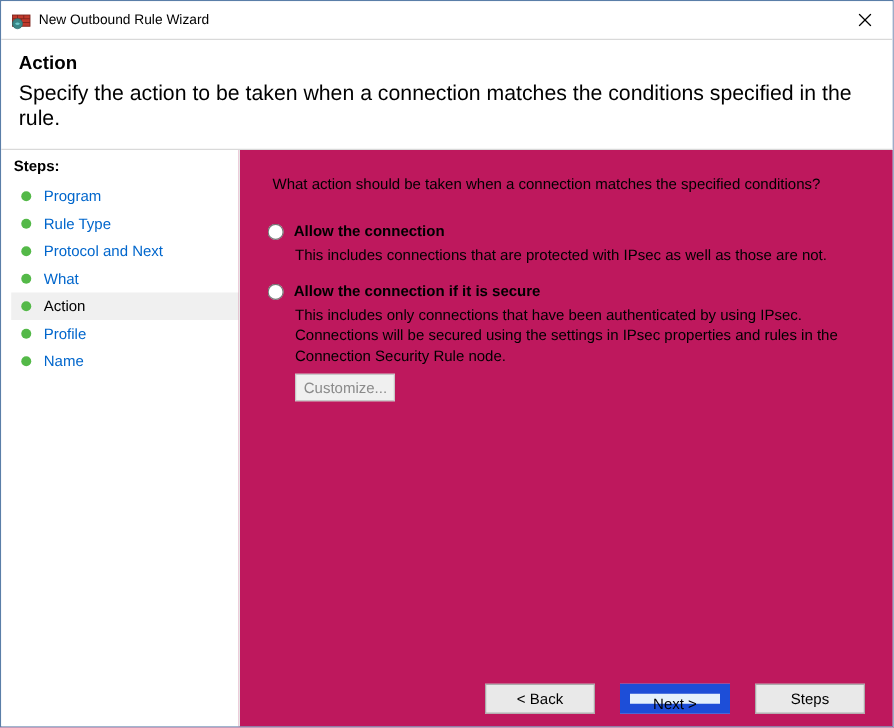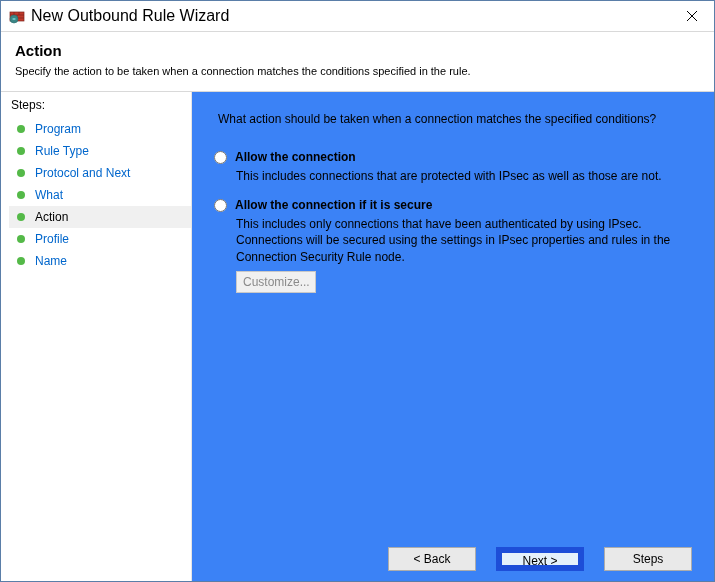--- a/index.html
+++ b/index.html
@@ -27,21 +27,21 @@
     padding: 0 0 0 8px;
     border-bottom: 1px solid #d9d9d9;
     background: #fff;
   }
   .titlebar .app-icon {
     margin-right: 6px;
     display: inline-flex;
   }
   .titlebar .title-text {
     flex: 1;
-    font-size: 16px;
+    font-size: 11px;
     color: #000;
   }
   .titlebar .close-btn {
     width: 45px;
     height: 30px;
     display: flex;
     align-items: center;
     justify-content: center;
     cursor: default;
   }
@@ -50,38 +50,38 @@
     padding: 10px 14px 14px 14px;
     border-bottom: 1px solid #d9d9d9;
     background: #fff;
   }
   .header h1 {
     margin: 0 0 6px 0;
     font-size: 15px;
     font-weight: bold;
   }
   .header .subtitle {
-    font-size: 11px;
+    font-size: 17px;
     color: #000;
   }
   
   .body {
     flex: 1;
     display: flex;
     min-height: 0;
   }
   .sidebar {
     width: 190px;
     background: #fff;
     padding: 6px 0 0 8px;
     box-sizing: border-box;
     font-size: 12px;
   }
   .sidebar .steps-title {
-    font-weight: normal;
+    font-weight: bold;
     margin: 0 0 6px 2px;
   }
   .step-item {
     display: flex;
     align-items: center;
     height: 22px;
     padding-left: 8px;
     margin-bottom: 0;
     border-radius: 0;
   }
@@ -97,21 +97,21 @@
     background: #f0f0f0;
   }
   .step-item.active .label {
     color: #000;
   }
   .step-item .label {
     color: #0066cc;
   }
   .main {
     flex: 1;
-    background: #3b82f6;
+    background: #be185d;
     border-left: 1px solid #e5e5e5;
     padding: 20px 22px 10px 22px;
     display: flex;
     flex-direction: column;
     box-sizing: border-box;
   }
   .question {
     margin: 0 0 24px 4px;
   }
   .option {
@@ -152,21 +152,21 @@
     width: 88px;
     height: 24px;
     font-size: 12px;
     background: #e9e9e9;
     border: 1px solid #acacac;
     color: #000;
     cursor: default;
     font-family: inherit;
   }
   .footer button.default {
-    border: 6px solid #1d4ed8;
+    border: 8px solid #1d4ed8;
     background: #e5f1fb;
   }
 </style>
 </head>
 <body>
 
 <div class="window">
 
   <div class="titlebar">
     <span class="app-icon">

